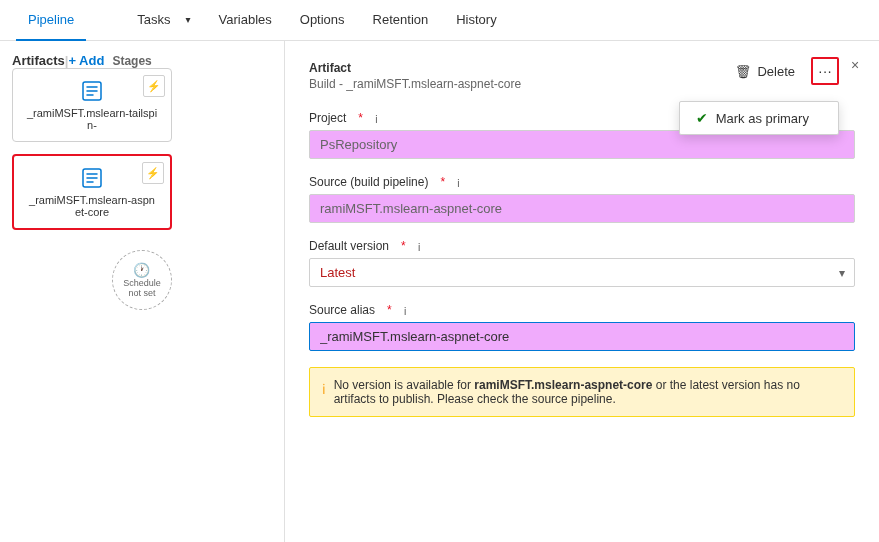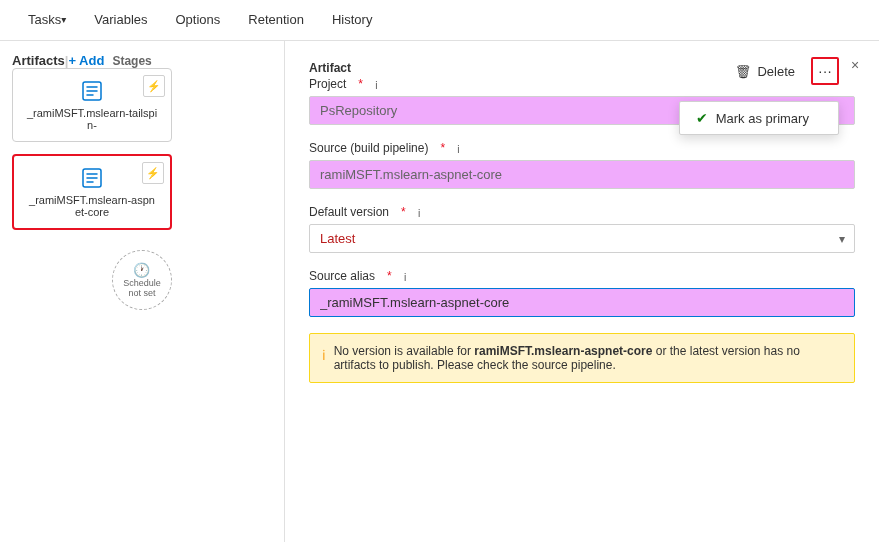--- a/index.html
+++ b/index.html
@@ -2,21 +2,21 @@
 <html><head>
   <meta charset="utf-8">
   <style>
     * { box-sizing: border-box; margin: 0; padding: 0; }
     body { font-family: -apple-system, BlinkMacSystemFont, 'Segoe UI', sans-serif; font-size: 13px; background: #fff; color: #333; width: 879px; height: 542px; overflow: hidden; }
 
     
     .top-nav { display: flex; align-items: center; height: 41px; border-bottom: 1px solid #e0e0e0; padding: 0 16px; gap: 4px; }
     .nav-item { padding: 0 12px; height: 41px; display: flex; align-items: center; cursor: pointer; font-size: 13px; color: #333; border-bottom: 2px solid transparent; }
     .nav-item.active { border-bottom: 2px solid #0078d4; color: #0078d4; }
-    .nav-item-with-arrow { display: flex; align-items: center; gap: 0; }
+    .nav-item-with-arrow { display: flex; align-items: center; gap: 15px; margin-left: 35px; }
     .dropdown-arrow { font-size: 10px; }
 
     
     .main-content { display: flex; height: calc(542px - 41px); }
 
     
     .left-panel { width: 285px; border-right: 1px solid #e0e0e0; padding: 12px; overflow-y: auto; flex-shrink: 0; }
     .artifacts-header { display: flex; align-items: center; gap: 0; font-weight: 600; font-size: 13px; }
     .artifacts-header .separator { color: #ccc; }
     .add-btn { display: flex; align-items: center; gap: 4px; color: #0078d4; cursor: pointer; font-size: 13px; }
@@ -62,20 +62,23 @@
     .select-arrow { position: absolute; right: 10px; top: 50%; transform: translateY(-50%); pointer-events: none; color: #666; font-size: 12px; }
 
     
     .warning-banner { background: #fff4ce; border: 1px solid #f9d71c; border-radius: 2px; padding: 10px 12px; display: flex; align-items: flex-start; gap: 8px; font-size: 12px; color: #333; margin-top: 8px; }
     .warning-icon { color: #f9a825; font-size: 14px; flex-shrink: 0; margin-top: 1px; }
   </style>
 </head>
 <body>
 
 <nav class="top-nav">
+  <div class="nav-item active">
+    <span>Pipeline</span>
+  </div>
   <div class="nav-item">
     <span class="nav-item-with-arrow">
       <span>Tasks</span>
       <span class="dropdown-arrow">▾</span>
     </span>
   </div>
   <div class="nav-item">
     <span>Variables</span>
   </div>
   <div class="nav-item">
@@ -151,20 +154,21 @@
           </div>
         </div>
       </div>
     </div>
 
     <button class="close-btn">
       <span>×</span>
     </button>
 
     <div class="panel-title">Artifact</div>
+    <div class="panel-subtitle">Build - _ramiMSFT.mslearn-aspnet-core</div>
 
     <div class="field-group">
       <div class="field-label">
         <span>Project</span>
         <span class="required-star">*</span>
         <span class="info-icon">ℹ</span>
       </div>
       <input class="field-input" type="text" readonly="" value="PsRepository" style="">
     </div>
 

